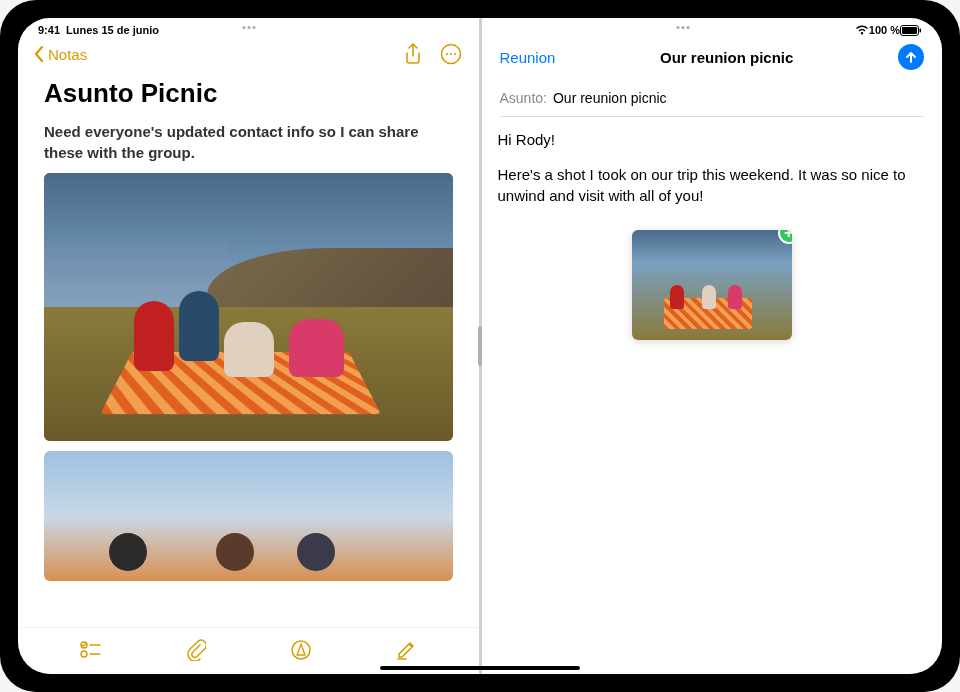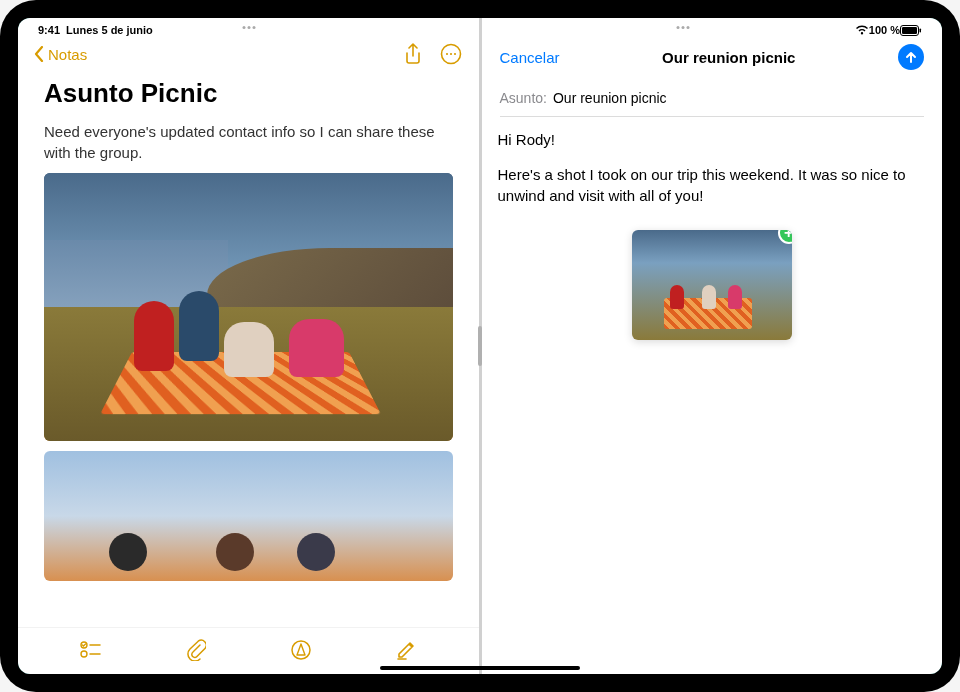--- a/index.html
+++ b/index.html
@@ -16,21 +16,21 @@
       height: 692px;
       background: #000;
       border-radius: 36px;
       padding: 18px;
       position: relative;
     }
     .screen {
       width: 100%;
       height: 100%;
       background: #0f766e;
-      border-radius: 12px;
+      border-radius: 32px;
       overflow: hidden;
       display: flex;
       position: relative;
     }
     .status-bar {
       position: absolute;
       top: 0;
       left: 0;
       right: 0;
       height: 20px;
@@ -130,20 +130,21 @@
       font-size: 26px;
       font-weight: 700;
       color: #000;
       margin-bottom: 12px;
     }
     .note-body {
       font-size: 15px;
       color: #333;
       line-height: 1.4;
       margin-bottom: 10px;
+      font-weight: bold;
     }
     .photo {
       width: 100%;
       height: 268px;
       border-radius: 6px;
       margin-bottom: 10px;
       background: linear-gradient(180deg, #3a5a7a 0%, #5a7a9a 25%, #8a6a4a 60%, #c88030 100%);
       position: relative;
       overflow: hidden;
     }
@@ -266,21 +267,21 @@
   </style>
 </head>
 <body>
 
 <div class="device">
   <div class="screen">
 
     <div class="status-bar">
       <div class="status-left">
         <span>9:41</span>
-        <span>Lunes 5 de junio</span>
+        <span>Lunes 15 de junio</span>
       </div>
       <div class="status-right">
         <span class="wifi-icon">
           <svg width="14" height="10" viewBox="0 0 14 10">
               <path d="M7 9.5a1.2 1.2 0 100-2.4 1.2 1.2 0 000 2.4zM3.5 5.5a5 5 0 017 0l-1 1a3.6 3.6 0 00-5 0l-1-1zM1 3a8.5 8.5 0 0112 0l-1 1a7.1 7.1 0 00-10 0L1 3z" fill="#000"></path>
             </svg>
         </span>
         <span>100 %</span>
         <span class="battery-icon">
           <svg width="22" height="11" viewBox="0 0 22 11">
@@ -380,21 +381,21 @@
               <path d="M3 20h8" stroke="#d89c00" stroke-width="1.6" stroke-linecap="round"></path>
             </svg>
         </div>
       </div>
     </div>
 
     <div class="divider"></div>
 
     <div class="pane">
       <div class="mail-header">
-        <span class="cancel-btn">Cancelar</span>
+        <span class="cancel-btn">Reunion</span>
         <span class="mail-title">Our reunion picnic</span>
         <div class="send-btn">
           <svg width="14" height="14" viewBox="0 0 14 14">
               <path d="M7 12V3M3 7l4-4 4 4" stroke="#fff" stroke-width="2" fill="none" stroke-linecap="round" stroke-linejoin="round"></path>
             </svg>
         </div>
       </div>
 
       <div class="mail-fields">
         <div class="field-row">

